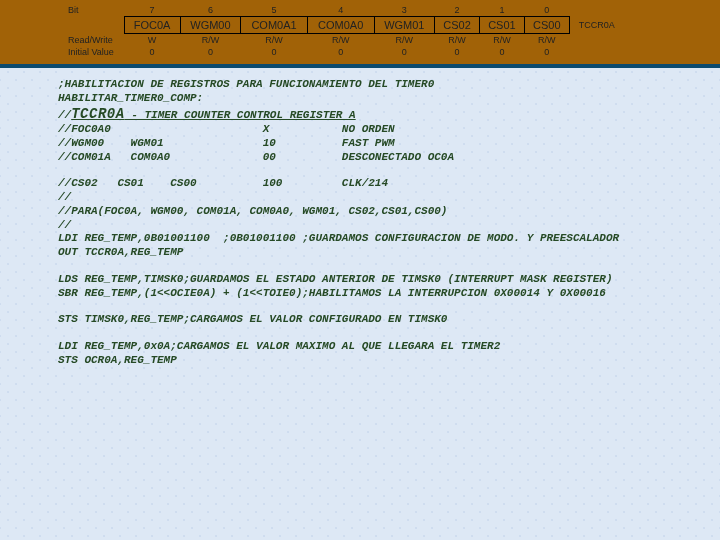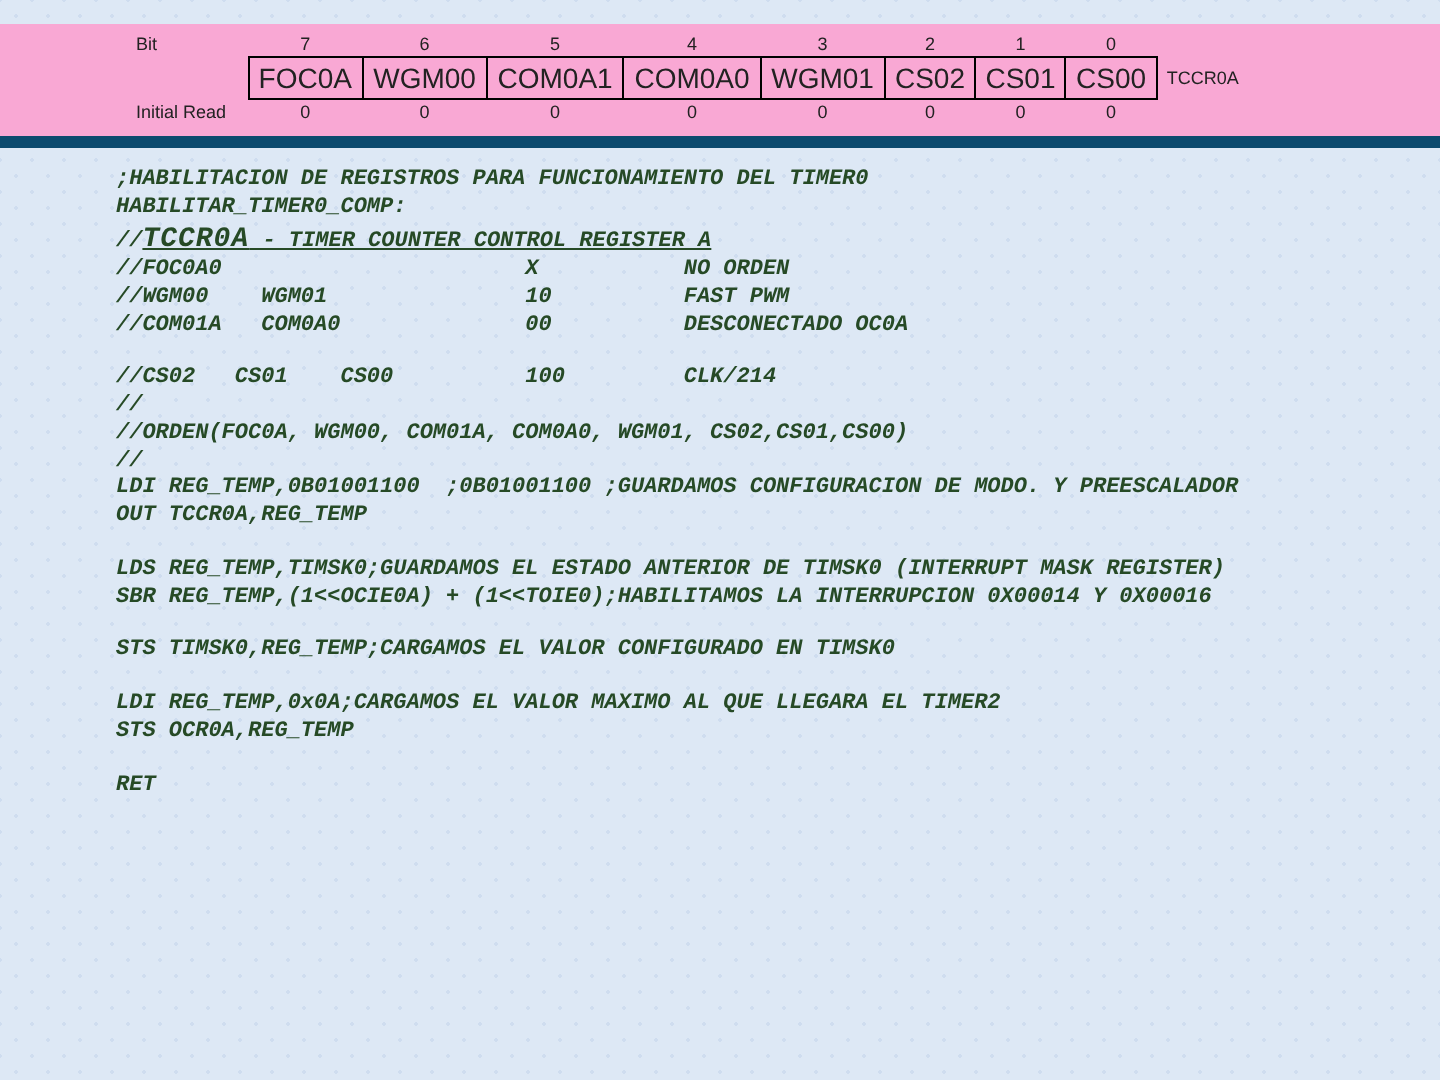--- a/index.html
+++ b/index.html
@@ -11,42 +11,41 @@
     background-image:
       radial-gradient(rgba(180,200,230,0.35) 1px, transparent 1px),
       radial-gradient(rgba(180,200,230,0.35) 1px, transparent 1px);
     background-size: 16px 16px, 16px 16px;
     background-position: 0 0, 8px 8px;
     font-family: "Courier New", monospace;
     font-size: 11px;
     color: #1a3a1a;
   }
   .reg-table-wrap {
-    background: #f9a8d4;
+    background: #a16207;
     padding: 4px 32px 6px 64px;
-    border-bottom: 6px solid #0c4a6e;
-    margin-top: 12px;
+    border-bottom: 4px solid #0c4a6e;
   }
   table.reg {
     border-collapse: collapse;
     width: 560px;
     font-family: Arial, sans-serif;
     font-size: 9px;
     color: #222;
   }
   table.reg td, table.reg th {
     padding: 1px 4px;
     text-align: center;
     white-space: nowrap;
   }
   .bit-hdr td { font-weight: normal; }
   .bit-cells td.cell {
     border: 1px solid #000;
     padding: 2px 4px;
-    font-size: 14px;
+    font-size: 11px;
   }
   .rlabel { text-align: left !important; width: 60px; }
   .tccr-label { text-align: left; padding-left: 6px; }
   .code-area {
     padding: 10px 0 0 58px;
     line-height: 1.25;
     font-weight: bold;
     color: #264a26;
   }
   .code-line { white-space: pre; font-style: italic; }
@@ -82,21 +81,33 @@
       <td class="cell">WGM00</td>
       <td class="cell">COM0A1</td>
       <td class="cell">COM0A0</td>
       <td class="cell">WGM01</td>
       <td class="cell">CS02</td>
       <td class="cell">CS01</td>
       <td class="cell">CS00</td>
       <td class="tccr-label">TCCR0A</td>
     </tr>
     <tr>
-      <td class="rlabel">Initial Read</td>
+      <td class="rlabel">Read/Write</td>
+      <td>W</td>
+      <td>R/W</td>
+      <td>R/W</td>
+      <td>R/W</td>
+      <td>R/W</td>
+      <td>R/W</td>
+      <td>R/W</td>
+      <td>R/W</td>
+      <td></td>
+    </tr>
+    <tr>
+      <td class="rlabel">Initial Value</td>
       <td>0</td>
       <td>0</td>
       <td>0</td>
       <td>0</td>
       <td>0</td>
       <td>0</td>
       <td>0</td>
       <td>0</td>
       <td></td>
     </tr>
@@ -107,27 +118,26 @@
 <div class="code-area">
   <div class="code-line">;HABILITACION DE REGISTROS PARA FUNCIONAMIENTO DEL TIMER0</div>
   <div class="code-line">HABILITAR_TIMER0_COMP:</div>
   <div class="code-line"><span>//</span><span class="big-reg">TCCR0A</span><span class="ul"> - TIMER COUNTER CONTROL REGISTER A</span></div>
   <div class="code-line">//FOC0A0                       X           NO ORDEN</div>
   <div class="code-line">//WGM00    WGM01               10          FAST PWM</div>
   <div class="code-line">//COM01A   COM0A0              00          DESCONECTADO OC0A</div>
   <div class="blank"></div>
   <div class="code-line">//CS02   CS01    CS00          100         CLK/214</div>
   <div class="code-line">//</div>
-  <div class="code-line">//ORDEN(FOC0A, WGM00, COM01A, COM0A0, WGM01, CS02,CS01,CS00)</div>
+  <div class="code-line">//PARA(FOC0A, WGM00, COM01A, COM0A0, WGM01, CS02,CS01,CS00)</div>
   <div class="code-line">//</div>
   <div class="code-line">LDI REG_TEMP,0B01001100  ;0B01001100 ;GUARDAMOS CONFIGURACION DE MODO. Y PREESCALADOR</div>
   <div class="code-line">OUT TCCR0A,REG_TEMP</div>
   <div class="blank"></div>
   <div class="code-line">LDS REG_TEMP,TIMSK0;GUARDAMOS EL ESTADO ANTERIOR DE TIMSK0 (INTERRUPT MASK REGISTER)</div>
   <div class="code-line">SBR REG_TEMP,(1&lt;&lt;OCIE0A) + (1&lt;&lt;TOIE0);HABILITAMOS LA INTERRUPCION 0X00014 Y 0X00016</div>
   <div class="blank"></div>
   <div class="code-line">STS TIMSK0,REG_TEMP;CARGAMOS EL VALOR CONFIGURADO EN TIMSK0</div>
   <div class="blank"></div>
   <div class="code-line">LDI REG_TEMP,0x0A;CARGAMOS EL VALOR MAXIMO AL QUE LLEGARA EL TIMER2</div>
   <div class="code-line">STS OCR0A,REG_TEMP</div>
   <div class="blank"></div>
-  <div class="code-line">RET</div>
 </div>
 
 </body></html>

